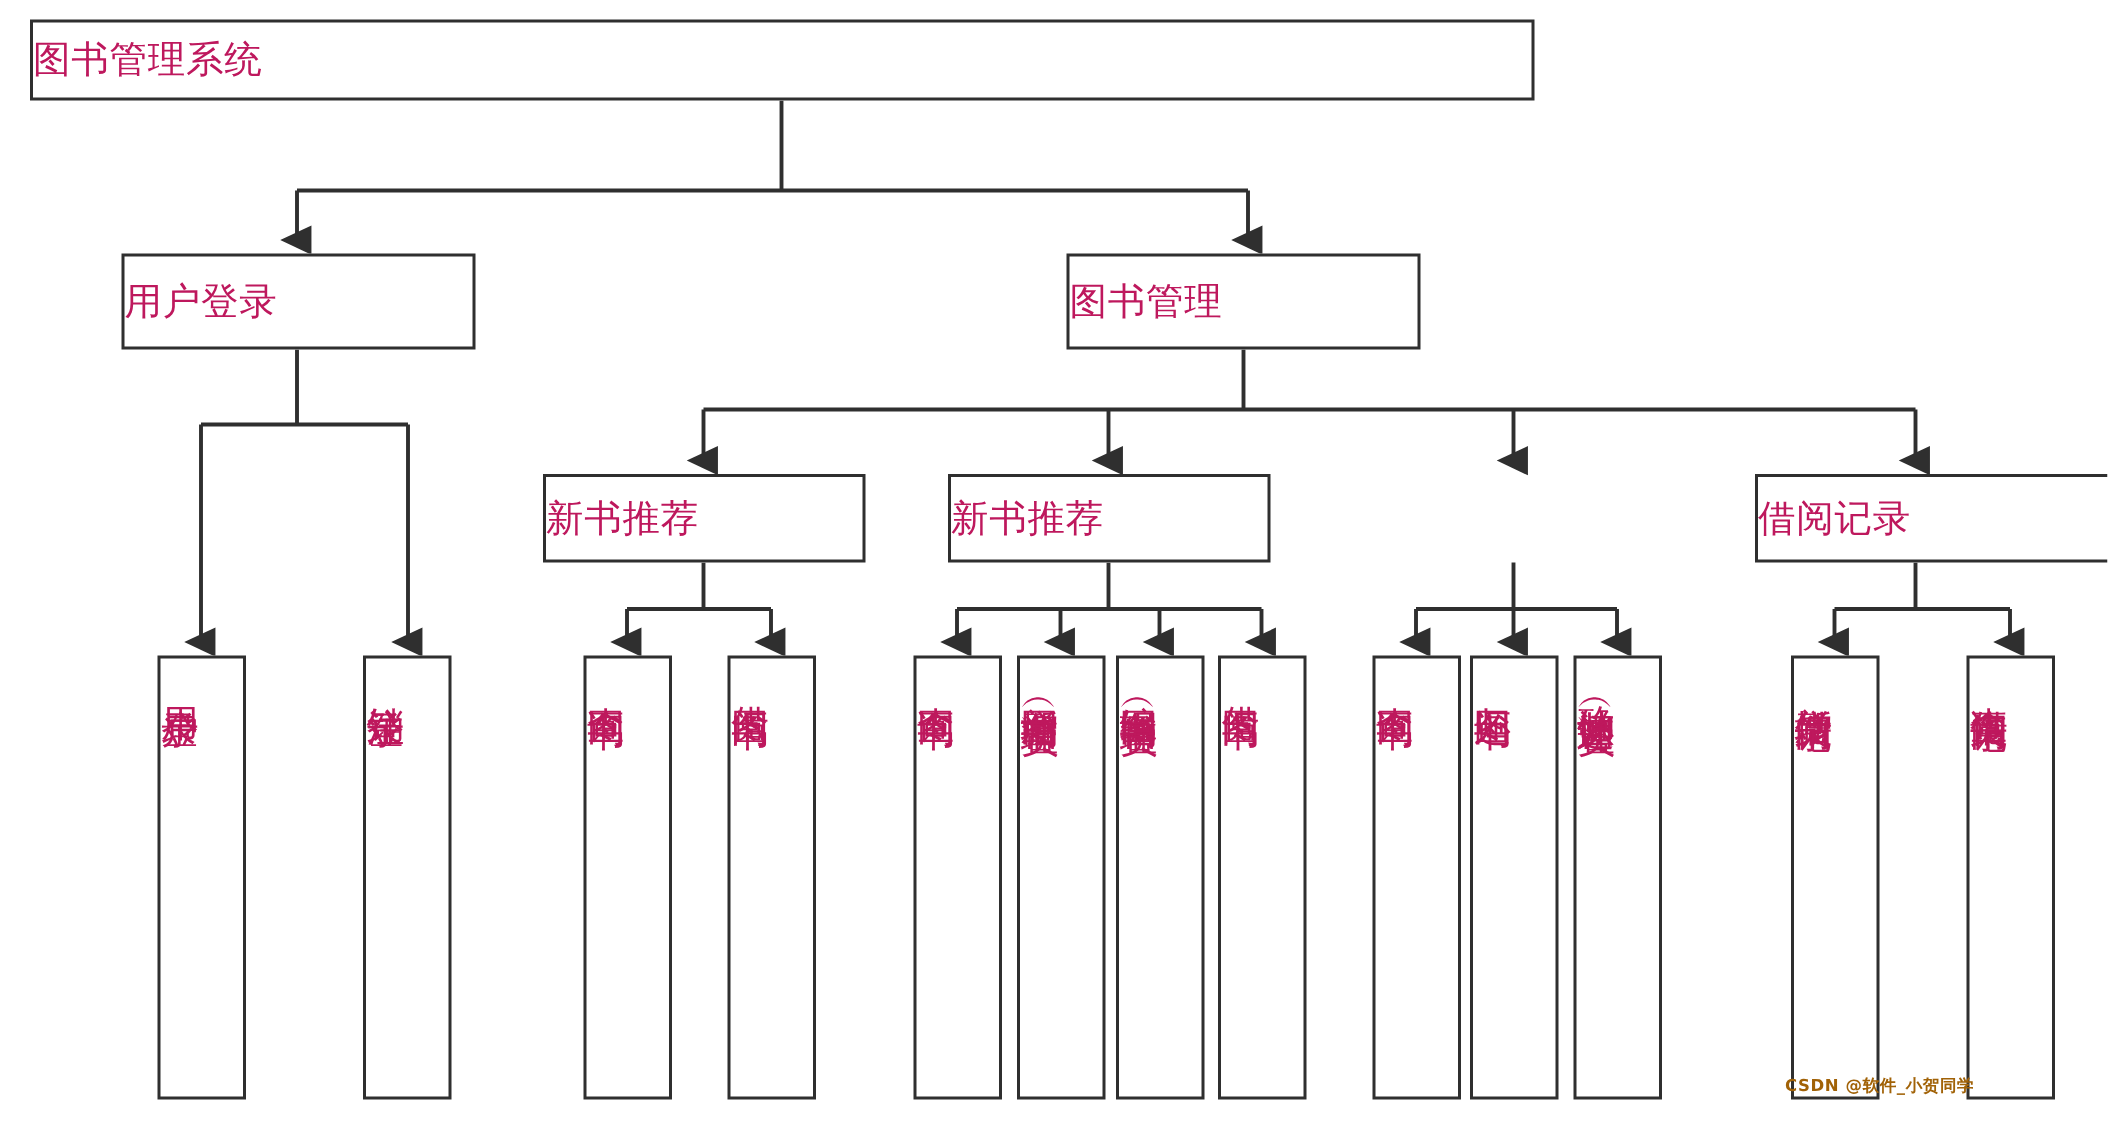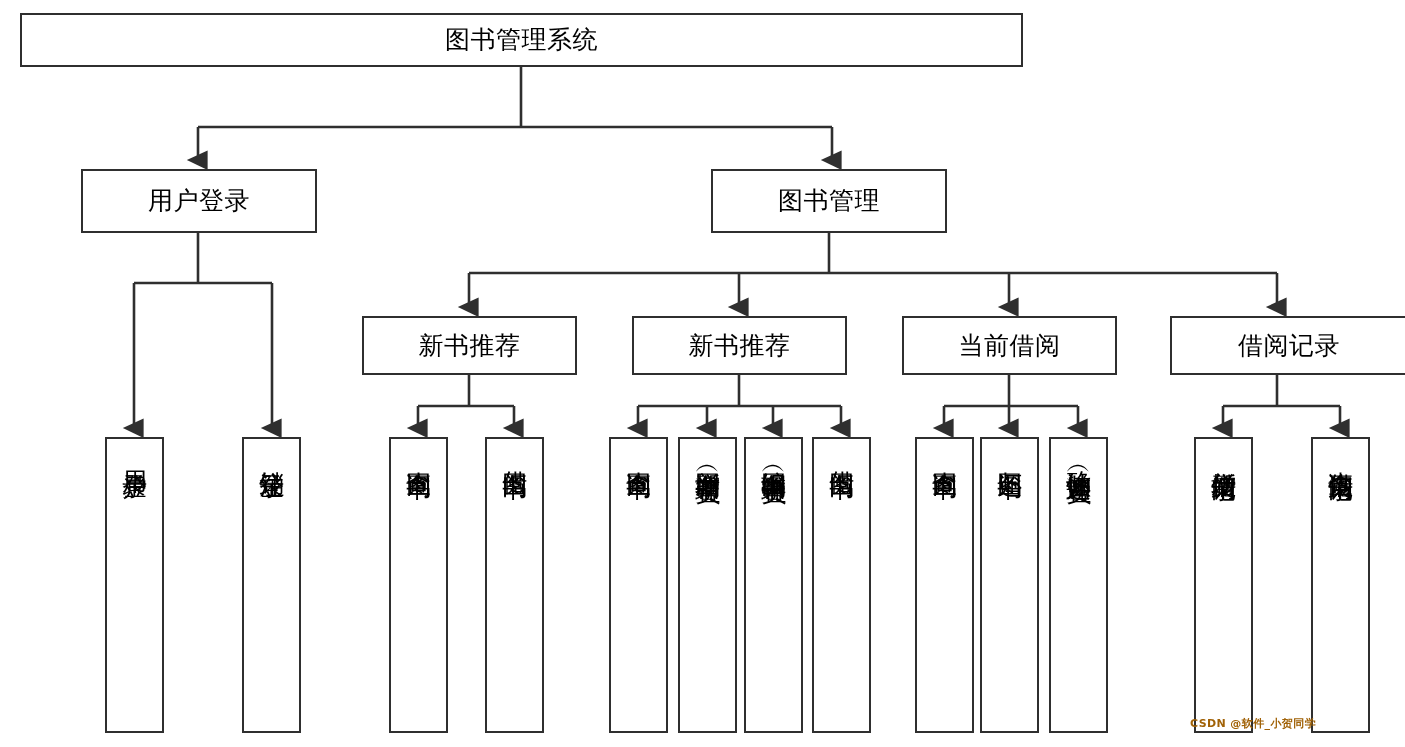--- a/index.html
+++ b/index.html
@@ -25,22 +25,22 @@
     height: 747px;
     pointer-events: none;
   }
   .node {
     position: absolute;
     box-sizing: border-box;
     background: #ffffff;
     border: 2.5px solid #2f2f2f;
     display: flex;
     align-items: center;
-    justify-content: center;
-    color: #000000;
+    justify-content: flex-start;
+    color: #be185d;
   }
   .node.h {
     font-size: 25px;
     line-height: 1.1;
     letter-spacing: 0.5px;
     white-space: nowrap;
   }
   .node.v {
     align-items: flex-start;
     padding-top: 12px;
@@ -128,23 +128,20 @@
   <div class="node h" style="left:362px; top:316px; width:215px; height:59px;">
     <span>新书推荐</span>
   </div>
 
   <div class="node h" style="left:711px; top:169px; width:236px; height:64px;">
     <span>图书管理</span>
   </div>
   <div class="node h" style="left:632px; top:316px; width:215px; height:59px;">
     <span>新书推荐</span>
   </div>
-  <div class="node h" style="left:902px; top:316px; width:215px; height:59px;">
-    <span>当前借阅</span>
-  </div>
   <div class="node h" style="left:1170px; top:316px; width:238px; height:59px;">
     <span>借阅记录</span>
   </div>
 
   <div class="node v" style="left:105px; top:437px; width:59px; height:296px;">
     <span class="vtext">用户登录</span>
   </div>
   <div class="node v" style="left:242px; top:437px; width:59px; height:296px;">
     <span class="vtext">注销登录</span>
   </div>

